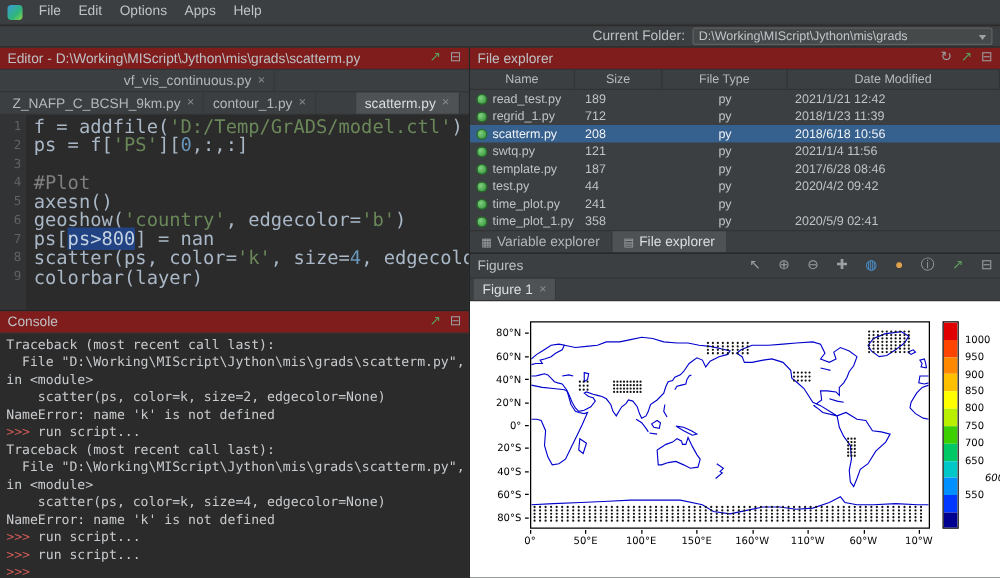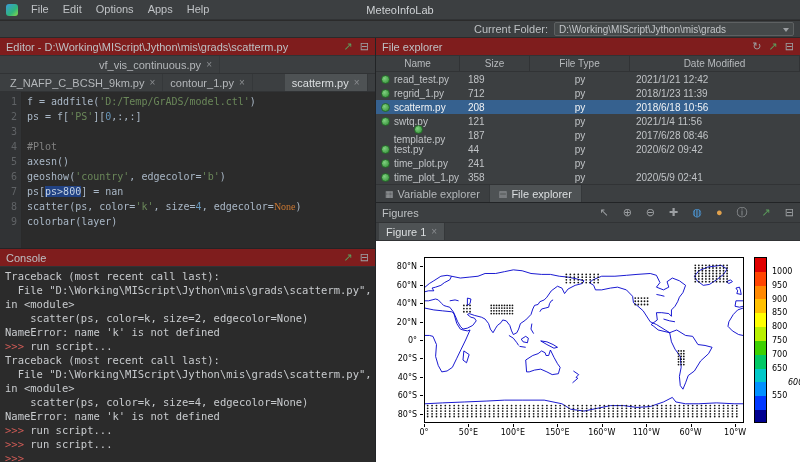--- a/index.html
+++ b/index.html
@@ -36,21 +36,21 @@
   .tabrow1 { padding-left:92px; }
   .tabrow2 { padding-left:3px; }
   .tab { height:17px; display:flex; align-items:center; padding:0 7px; color:#b4b7ba;
          border-right:1px solid #35383a; white-space:nowrap; }
   .tab.active { background:#4e5254; color:#dcdfe1; }
   .tabrow2 .tab:last-child { margin-left:32px; }
   .tab .close { margin-left:5px; color:#8a8d90; font-size:10px; }
   .code-area { display:flex; height:156px; background:#2b2b2b; font-family:"DejaVu Sans Mono",monospace; }
   .gutter { width:22px; background:#313335; border-right:1px solid #2a2a2a; color:#606366;
             text-align:right; padding:2px 4px 0 0; font-size:10px; line-height:15px; }
-  .code { flex:1; padding:2px 0 0 5px; font-size:10px; line-height:15px; color:#a9b7c6;
+  .code { flex:1; padding:2px 0 0 5px; font-size:15px; line-height:15px; color:#a9b7c6;
           white-space:pre; overflow:hidden; }
   .code-line { min-height:15px; }
   .gut-line { height:15px; }
   .tok-str { color:#6a8759; } .tok-num { color:#6897bb; } .tok-comment { color:#808080; }
   .tok-kw { color:#cc7832;font-family:Liberation Serif, serif; } .tok-sel { background:#214283; color:#c3d1e0; }
 
   
   .console-panel { left:0; top:248px; width:376px; height:214px; border-right:1px solid #222426; border-top:1px solid #222426; }
   .console-body { height:196px; background:#2b2b2b; font-family:"DejaVu Sans Mono",monospace; font-size:10.5px;
                   line-height:14px; padding:2px 0 0 5px; white-space:pre; overflow:hidden; color:#c8cbce; }
@@ -98,21 +98,20 @@
 
 <div class="menubar">
   <span class="logo"></span>
   <span id="menu-items" style="display:flex;">
       <span class="menu-item">File</span>
       <span class="menu-item">Edit</span>
       <span class="menu-item">Options</span>
       <span class="menu-item">Apps</span>
       <span class="menu-item">Help</span>
     </span>
-  <span class="app-title">MeteoInfoLab</span>
 </div>
 
 <div class="toolbar">
   <span class="folder-label">Current Folder:</span>
   <div class="combo">
     <span>D:\Working\MIScript\Jython\mis\grads</span>
     <span class="caret"></span>
   </div>
 </div>
 
@@ -217,36 +216,36 @@
       <div class="frow">
         <div class="fcell name" style="width: 84px;">
           <span class="pyicon"></span>
           <span>swtq.py</span>
         </div>
         <div class="fcell size" style="width: 70px;">121</div>
         <div class="fcell type" style="width: 100px;">py</div>
         <div class="fcell date" style="width: 170px;">2021/1/4 11:56</div>
       </div>
       <div class="frow">
-        <div class="fcell name" style="width: 84px; flex-direction: column;">
+        <div class="fcell name" style="width: 84px;">
           <span class="pyicon"></span>
           <span>template.py</span>
         </div>
         <div class="fcell size" style="width: 70px;">187</div>
         <div class="fcell type" style="width: 100px;">py</div>
         <div class="fcell date" style="width: 170px;">2017/6/28 08:46</div>
       </div>
       <div class="frow">
         <div class="fcell name" style="width: 84px;">
           <span class="pyicon"></span>
           <span>test.py</span>
         </div>
         <div class="fcell size" style="width: 70px;">44</div>
         <div class="fcell type" style="width: 100px;">py</div>
-        <div class="fcell date" style="width: 170px;">2020/6/2 09:42</div>
+        <div class="fcell date" style="width: 170px;">2020/4/2 09:42</div>
       </div>
       <div class="frow">
         <div class="fcell name" style="width: 84px;">
           <span class="pyicon"></span>
           <span>time_plot.py</span>
         </div>
         <div class="fcell size" style="width: 70px;">241</div>
         <div class="fcell type" style="width: 100px;">py</div>
       </div>
       <div class="frow">

